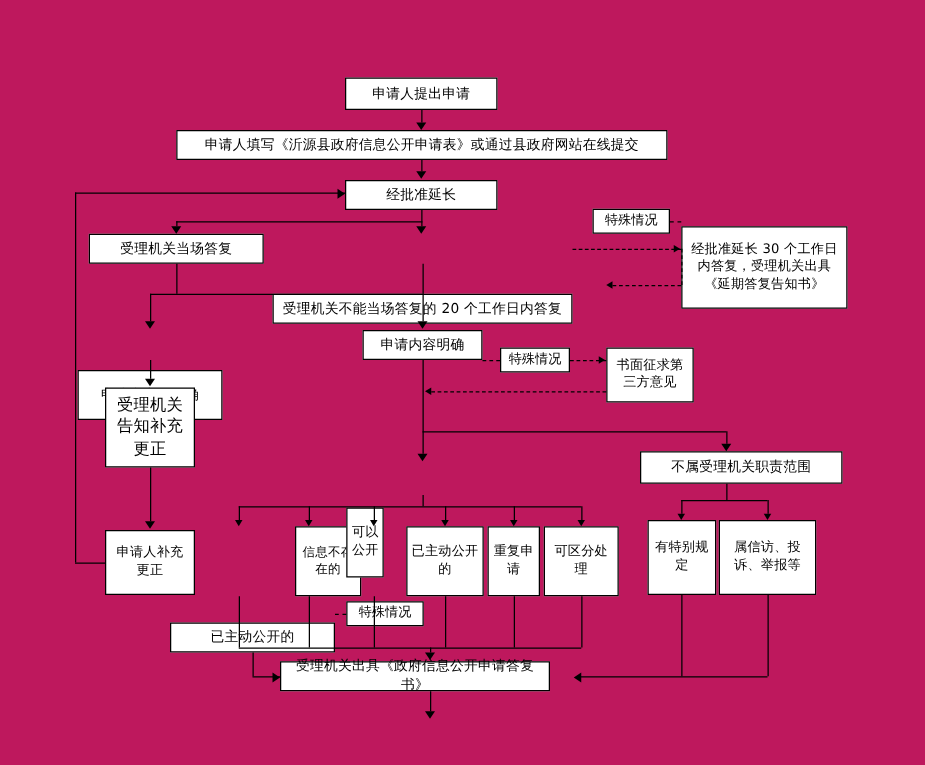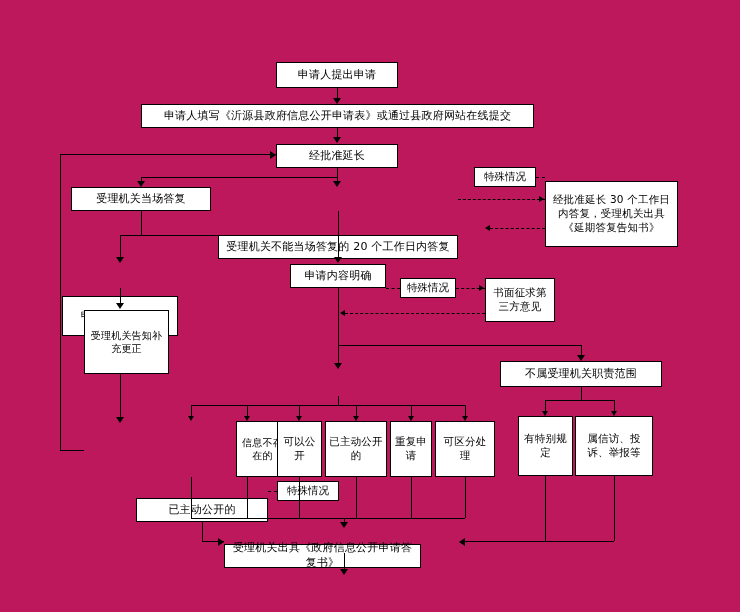--- a/index.html
+++ b/index.html
@@ -119,46 +119,47 @@
   <div class="node" style="left:545px; top:181px; width:133px; height:66px; font-size:10.5px;">经批准延长 30 个工作日内答复，受理机关出具《延期答复告知书》</div>
 
   <div class="node" style="left:62px; top:264px; width:116px; height:40px;margin-top:32px;">申请内容不明确</div>
 
   <div class="node" style="left:290px; top:264px; width:96px; height:24px;">申请内容明确</div>
 
   <div class="note" style="left:400px; top:278px; width:56px; height:20px;">特殊情况</div>
 
   <div class="node" style="left:485px; top:278px; width:70px; height:44px; font-size:10.5px;">书面征求第三方意见</div>
 
-  <div class="node" style="left:84px; top:310px; width:85px; height:64px; font-size:10px;">受理机关告知补充更正</div>
-
-
-
-  <div class="node" style="left:500px; top:361px; width:162px; height:26px;text-align:right;">不属受理机关职责范围</div>
+  <div class="node" style="left:84px; top:310px; width:72px; height:64px; font-size:13px;">受理机关告知补充更正</div>
+
+  <div class="node" style="left:84px; top:424px; width:72px; height:52px; font-size:10.5px;">申请人补充更正</div>
+
+
+  <div class="node" style="left:512px; top:361px; width:162px; height:26px;text-align:right;">不属受理机关职责范围</div>
 
 
   <div class="node" style="left:236px; top:421px; width:53px; height:56px; font-size:10px;">信息不存在的</div>
 
-  <div class="node" style="left:277px; top:421px; width:45px; height:56px; font-size:10.5px;">可以公开</div>
+  <div class="node" style="left:277px; top:406px; width:30px; height:56px; font-size:10.5px;text-align:right;">可以公开</div>
 
   <div class="node" style="left:325px; top:421px; width:62px; height:56px; font-size:10.5px;">已主动公开的</div>
 
   <div class="node" style="left:390px; top:421px; width:42px; height:56px; font-size:10.5px;">重复申请</div>
 
   <div class="node" style="left:435px; top:421px; width:60px; height:56px; font-size:10.5px;">可区分处理</div>
 
   <div class="node" style="left:575px; top:416px; width:78px; height:60px; font-size:10.5px;">属信访、投诉、举报等</div>
 
   <div class="node" style="left:518px; top:416px; width:55px; height:60px; font-size:10.5px;">有特别规定</div>
 
   <div class="note" style="left:277px; top:481px; width:62px; height:20px;">特殊情况</div>
 
   <div class="node" style="left:136px; top:498px; width:132px; height:24px;">已主动公开的</div>
 
-  <div class="node" style="left:224px; top:529px; width:197px; height:24px;margin-top:15px;">受理机关出具《政府信息公开申请答复书》</div>
+  <div class="node" style="left:224px; top:529px; width:216px; height:24px;">受理机关出具《政府信息公开申请答复书》</div>
 
 
   <div class="line v" style="left:337px; top:88px; height:10px;"></div>
   <div class="arrow down" style="left:333px; top:98px;"></div>
 
   <div class="line v" style="left:337px; top:128px; height:9px;"></div>
   <div class="arrow down" style="left:333px; top:137px;"></div>
 
   <div class="line v" style="left:337px; top:168px; height:9px;"></div>
   <div class="line h" style="left:141px; top:177px; width:197px;"></div>

